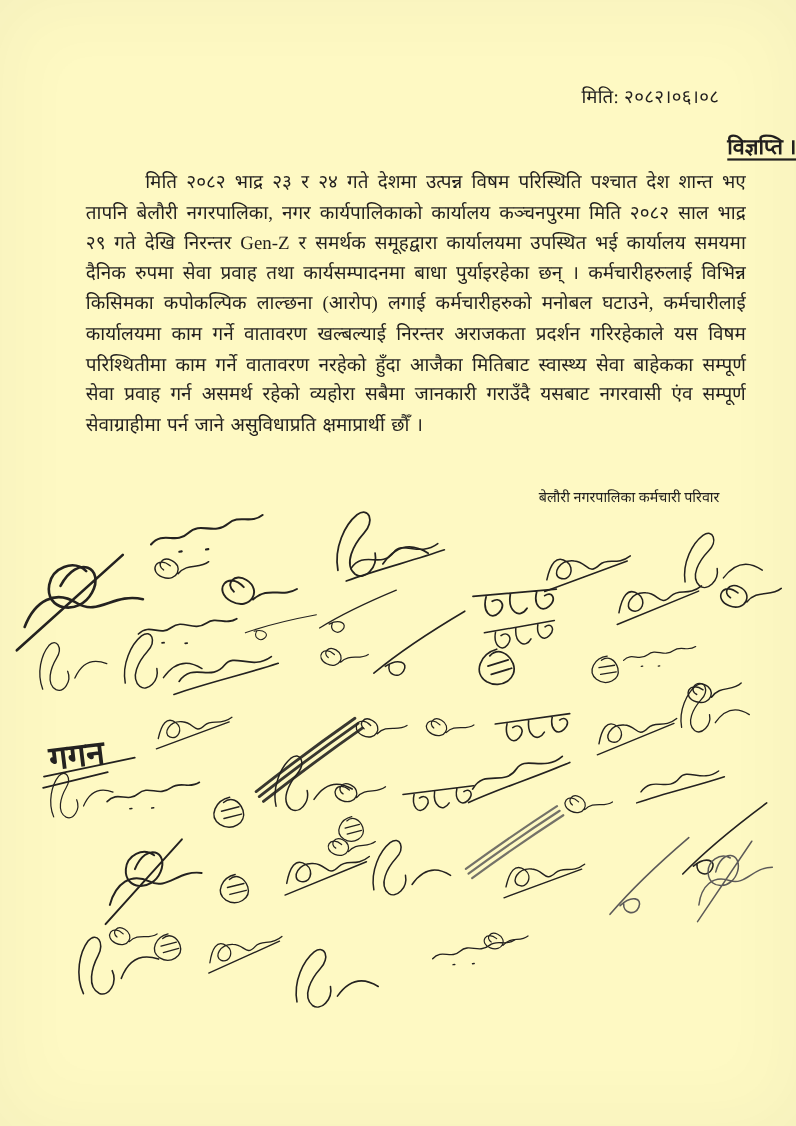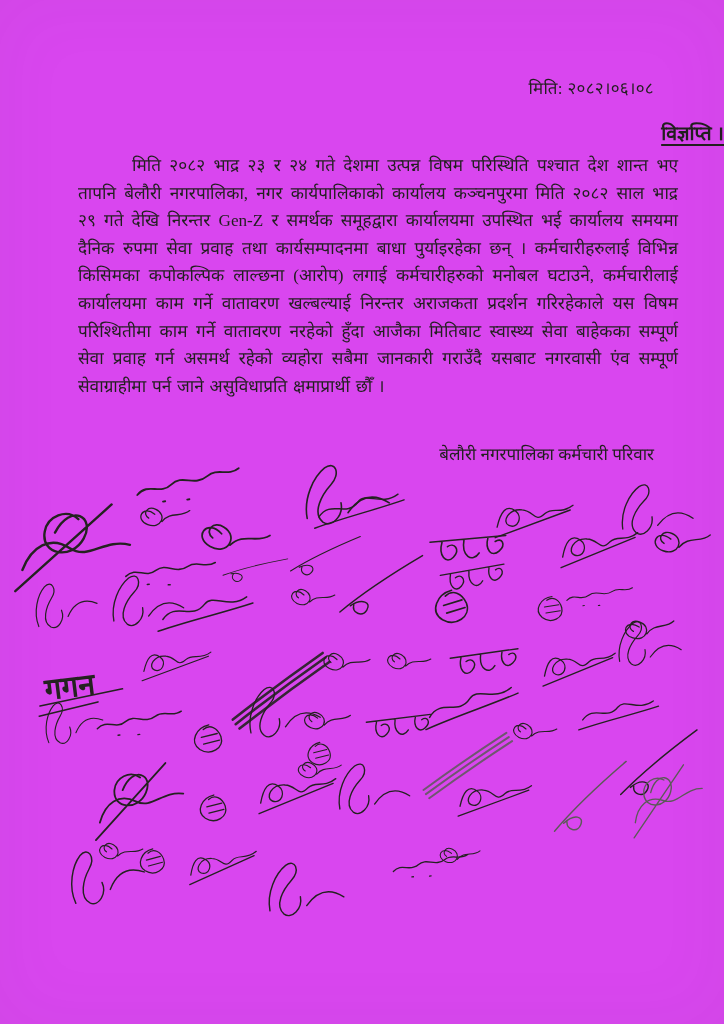--- a/index.html
+++ b/index.html
@@ -1,21 +1,21 @@
 <!DOCTYPE html>
 <html><head>
 <meta charset="utf-8">
 <style>
   html, body { margin: 0; padding: 0; background: #d9d9d9; }
   .page {
     position: relative;
     width: 724px;
     height: 1024px;
     margin: 0 auto;
-    background: #d946ef;
+    background: #fef9c3;
     box-shadow: inset 0 0 70px rgba(90,85,80,0.06);
     overflow: hidden;
     font-family: "Liberation Serif", "DejaVu Serif", serif;
     color: #211f1e;
   }
   .date-line {
     position: absolute;
     top: 76px;
     right: 70px;
     font-size: 17px;
@@ -43,21 +43,21 @@
     font-size: 17.2px;
     line-height: 27.6px;
     text-align: justify;
     text-indent: 54px;
     word-spacing: 1.5px;
   }
   .closing-line {
     position: absolute;
     top: 442px;
     right: 70px;
-    font-size: 17px;
+    font-size: 13px;
   }
   .signature-field {
     position: absolute;
     top: 0;
     left: 0;
     width: 724px;
     height: 1024px;
     pointer-events: none;
   }
   .sig-name-text {

